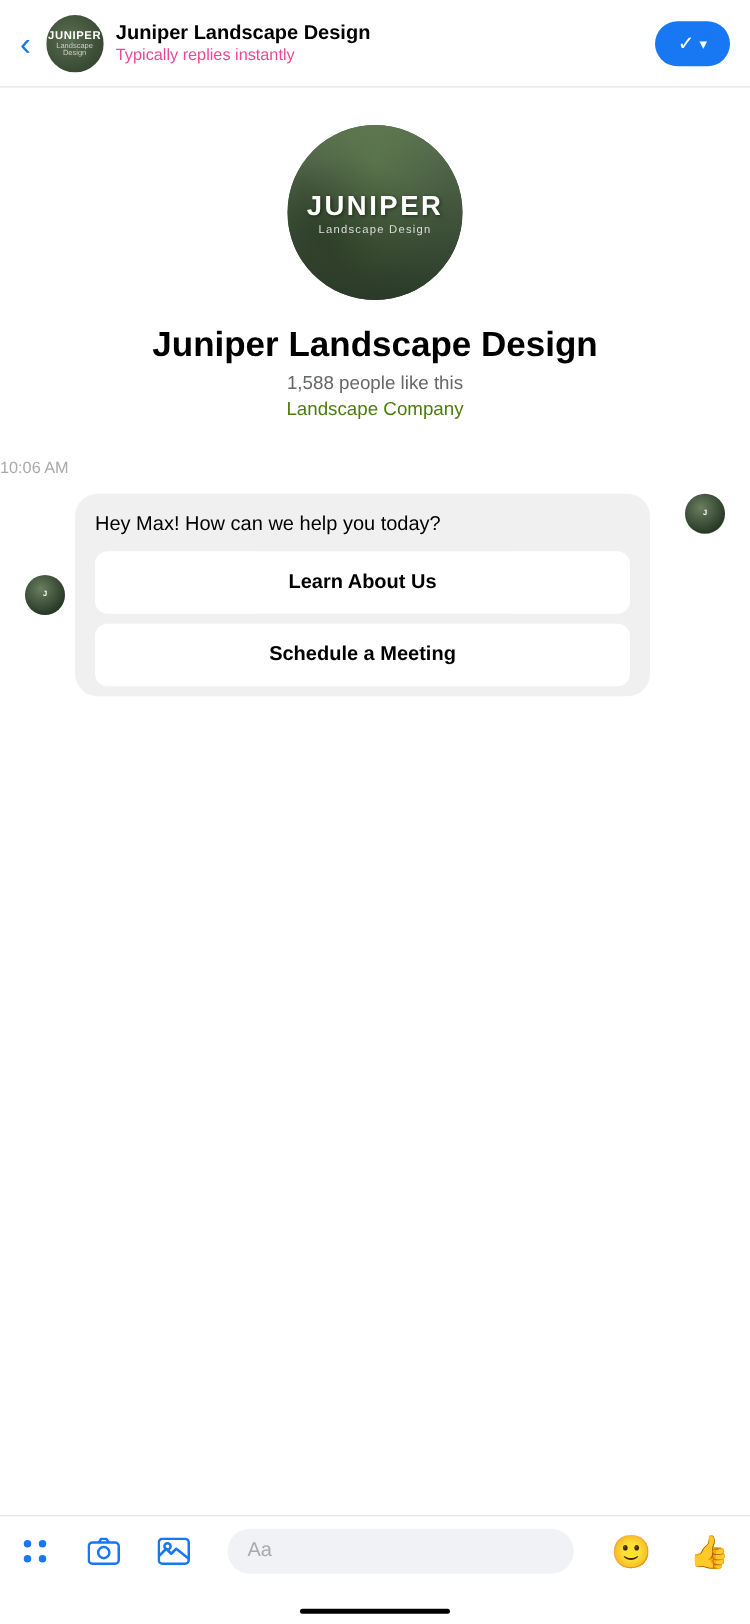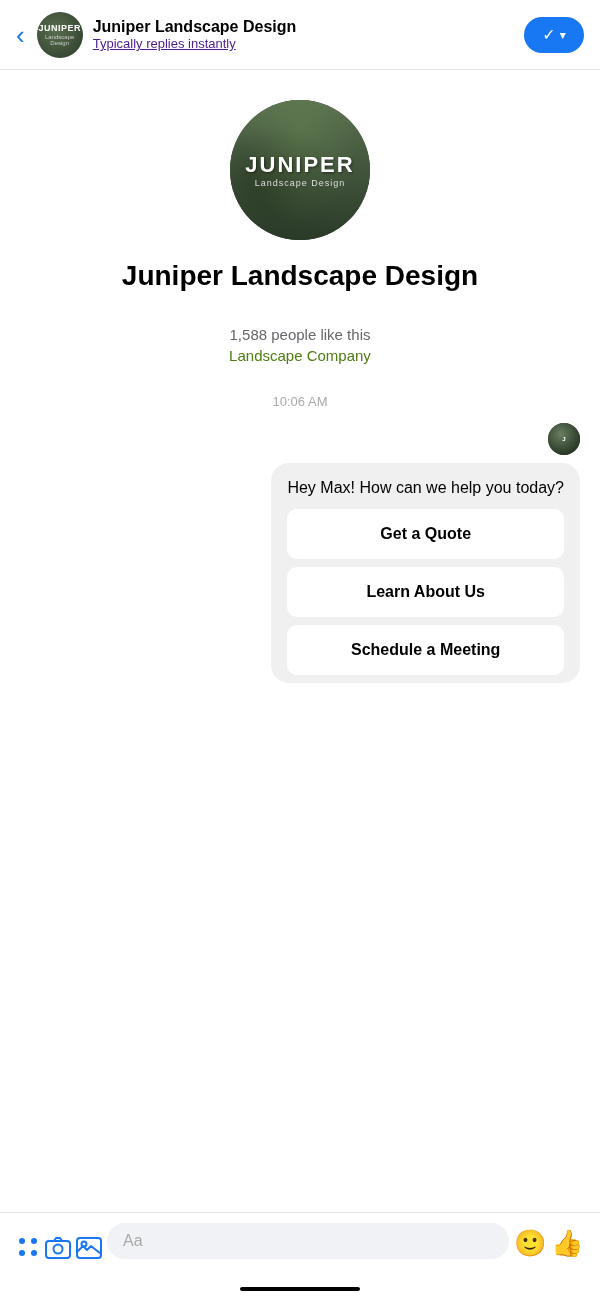--- a/index.html
+++ b/index.html
@@ -68,22 +68,21 @@
     .header-info {
       flex: 1;
     }
     .header-name {
       font-size: 16px;
       font-weight: 700;
       color: #000;
     }
     .header-status {
       font-size: 13px;
-      color: #4c1d95;
-      text-decoration: underline;
+      color: #ec4899;
     }
     .header-action-btn {
       background: #1877f2;
       border-radius: 50px;
       width: 60px;
       height: 36px;
       display: flex;
       align-items: center;
       justify-content: center;
       cursor: pointer;
@@ -148,47 +147,45 @@
       font-weight: 800;
       color: #000;
       text-align: center;
       margin-bottom: 6px;
     }
     .profile-likes {
       font-size: 15px;
       color: #65676b;
       text-align: center;
       margin-bottom: 4px;
-      margin-top: 28px;
     }
     .profile-category {
       font-size: 15px;
       color: #4d7c0f;
       text-align: center;
     }
 
     
     .timestamp {
-      text-align: center;
+      text-align: left;
       font-size: 13px;
       color: #aaa;
       margin: 10px 0 14px;
     }
 
     
     .chat-area {
       padding: 0 20px;
       position: relative;
     }
     .message-row {
       display: flex;
-      align-items: flex-end;
+      align-items: center;
       gap: 8px;
       margin-bottom: 4px;
-      flex-direction: column;
     }
     .small-avatar {
       width: 32px;
       height: 32px;
       border-radius: 50%;
       background: radial-gradient(circle at 40% 35%, #6a7e60, #2a3a28 70%);
       flex-shrink: 0;
       display: flex;
       align-items: center;
       justify-content: center;
@@ -245,22 +242,22 @@
     }
 
     
     .bottom-bar {
       position: absolute;
       bottom: 30px;
       left: 0;
       right: 0;
       padding: 10px 16px;
       display: flex;
-      align-items: flex-end;
-      gap: 5px;
+      align-items: center;
+      gap: 30px;
       border-top: 1px solid #e5e5e5;
       background: #fff;
     }
     .toolbar-icon {
       color: #1877f2;
       font-size: 24px;
       cursor: pointer;
       display: flex;
       align-items: center;
       justify-content: center;
@@ -333,21 +330,20 @@
 
 <div class="timestamp">10:06 AM</div>
 
 <div class="chat-area">
   <div class="message-row">
     <div class="small-avatar">
       <span>J</span>
     </div>
     <div class="bubble-container">
       <div class="bubble-text">Hey Max! How can we help you today?</div>
-      <button class="quick-reply-btn">Get a Quote</button>
       <button class="quick-reply-btn">Learn About Us</button>
       <button class="quick-reply-btn">Schedule a Meeting</button>
     </div>
   </div>
   <div class="right-avatar">
     <span>J</span>
   </div>
 </div>
 
 <div class="bottom-bar">

